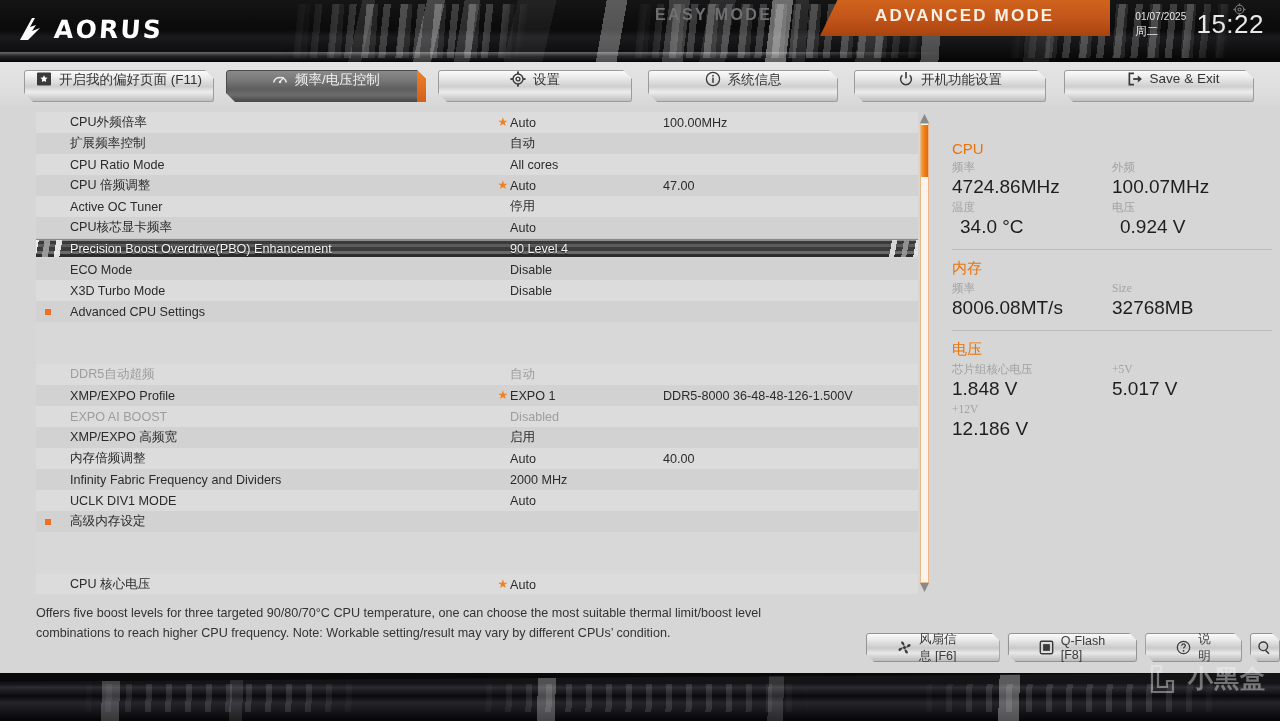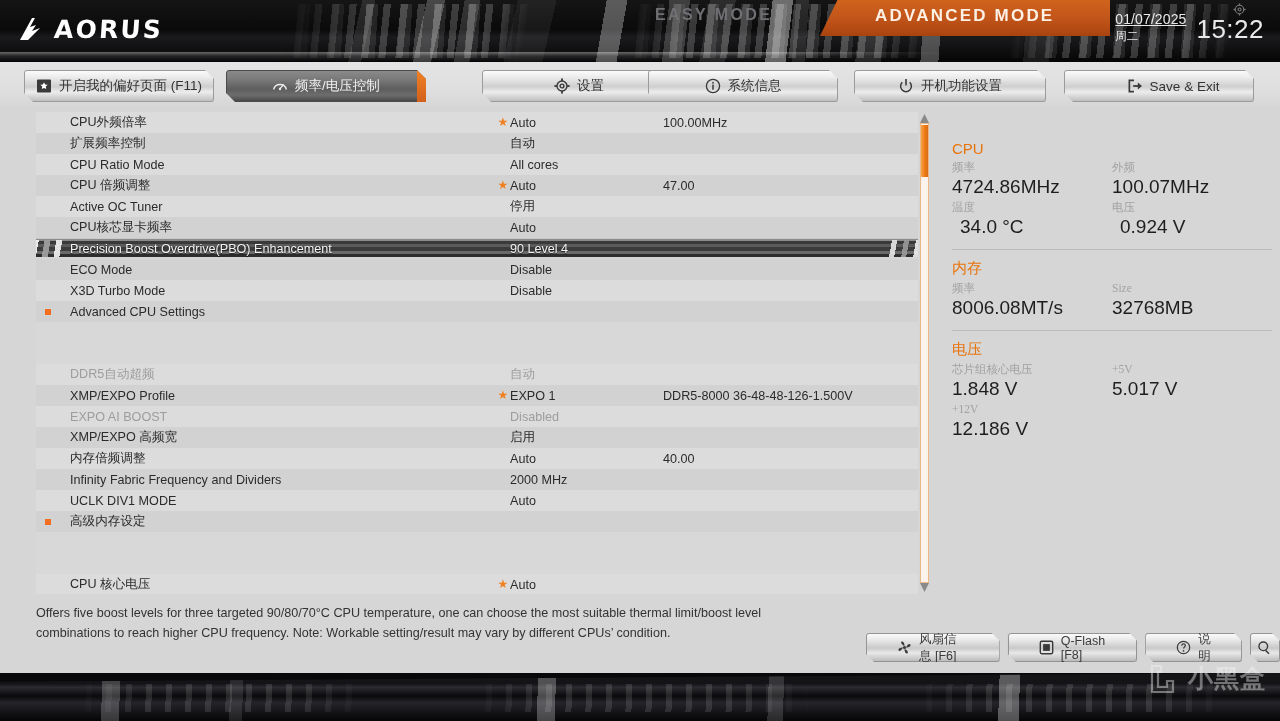--- a/index.html
+++ b/index.html
@@ -68,36 +68,36 @@
   .mode-adv {
     position: absolute; left: 875px; top: 6px;
     font-size: 17px; letter-spacing: 2.2px; font-weight: 700;
     color: #fdf0e4;
   }
   .clock {
     position: absolute; right: 16px; top: 10px;
     display: flex; align-items: flex-end; gap: 10px; color: #e9e9ea;
   }
   .clock .dt { text-align: left; line-height: 1.35; }
-  .clock .date { font-size: 14px; letter-spacing: .1px; text-decoration: underline; }
+  .clock .date { font-size: 10px; letter-spacing: .1px; }
   .clock .day { font-size: 11.5px; }
   .clock .time { font-size: 26px; font-weight: 400; letter-spacing: .5px; line-height: 1; padding-bottom: 2px; }
   .gear-top {
     position: absolute; right: 34px; top: 3px;
     width: 13px; height: 13px; opacity: .55;
   }
 
   
   .tabbar {
     position: absolute; left: 0; top: 62px; width: 1280px; height: 48px;
     background: linear-gradient(180deg,#e4e4e4 0%, #dfdfdf 55%, #d5d5d5 100%);
   }
   .tab {
     position: absolute; top: 8px; height: 32px;
-    display: flex; align-items: center; justify-content: center; gap: 7px;
+    display: flex; align-items: flex-start; justify-content: center; gap: 7px;
     font-size: 13.5px; color: #333;
     background: linear-gradient(180deg,#fbfbfb 0%, #eeeeee 18%, #cfcfcf 52%, #ededed 70%, #bfbfbf 100%);
     border: 1px solid #9b9b9b;
     border-radius: 3px;
     box-shadow: 0 1px 2px rgba(0,0,0,.22);
     clip-path: polygon(0 0, calc(100% - 9px) 0, 100% 9px, 100% 100%, 9px 100%, 0 calc(100% - 9px));
     cursor: pointer; user-select: none;
   }
   .tab.active {
     background: linear-gradient(180deg,#8a8a8a 0%, #787878 30%, #5e5e5e 60%, #6d6d6d 80%, #4a4a4a 100%);
@@ -291,21 +291,21 @@
         <span>开启我的偏好页面 (F11)</span>
       </div>
       <div class="tab active" style="left: 226px; width: 200px;">
         <svg class="ticon" viewBox="0 0 16 16">
           <path d="M1.6 11.5a6.6 6.6 0 0 1 12.8 0" fill="none" stroke="#ededed" stroke-width="1.4"></path>
           <path d="M8 10.6 L11.8 6.4" stroke="#ededed" stroke-width="1.4" fill="none"></path>
           <circle cx="8" cy="11" r="1.2" fill="#ededed"></circle>
         </svg>
         <span>频率/电压控制</span>
       </div>
-      <div class="tab" style="left: 438px; width: 194px; margin-left: 44px;">
+      <div class="tab" style="left: 438px; width: 194px;">
         <svg class="ticon" viewBox="0 0 16 16">
           <circle cx="8" cy="8" r="5" fill="none" stroke="#3a3a3a" stroke-width="1.4"></circle>
           <circle cx="8" cy="8" r="1.9" fill="none" stroke="#3a3a3a" stroke-width="1.4"></circle>
           <rect x="7.1" y="0.4" width="1.8" height="2.6" fill="#3a3a3a"></rect>
           <rect x="7.1" y="13" width="1.8" height="2.6" fill="#3a3a3a"></rect>
           <rect x="0.4" y="7.1" width="2.6" height="1.8" fill="#3a3a3a"></rect>
           <rect x="13" y="7.1" width="2.6" height="1.8" fill="#3a3a3a"></rect>
         </svg>
         <span>设置</span>
       </div>

